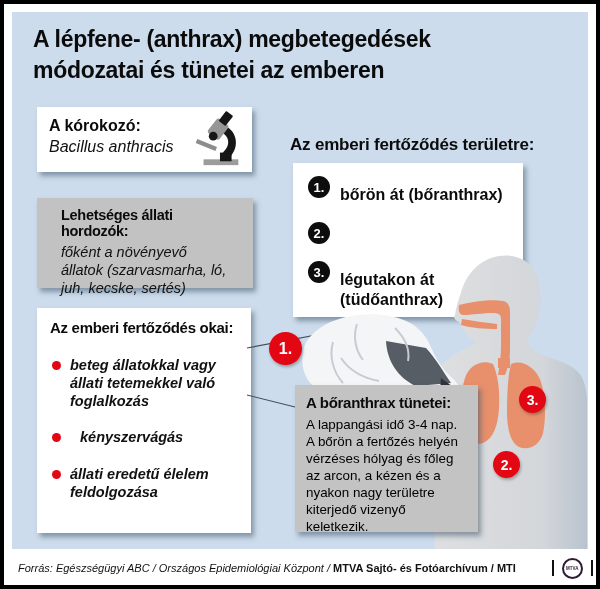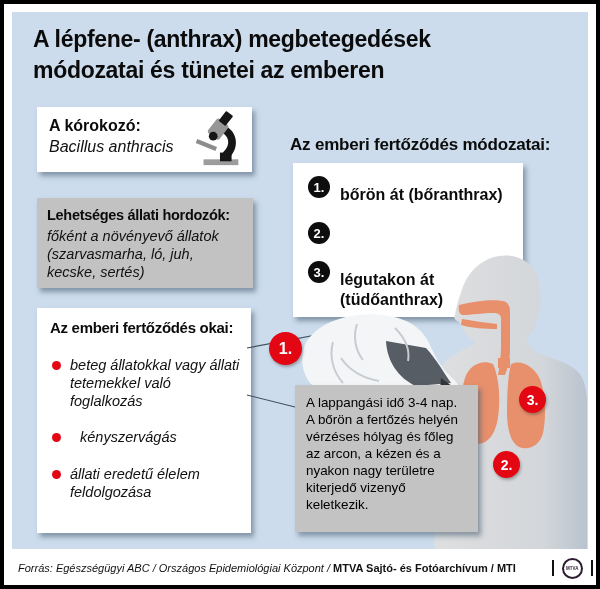--- a/index.html
+++ b/index.html
@@ -15,28 +15,28 @@
 
   .shadow { box-shadow:3px 4px 5px rgba(70,90,110,0.55); }
 
   .box-pathogen { position:absolute; left:33px; top:103px; width:215px; height:65px;
     background:#fff; padding:10px 12px; }
   .box-pathogen .lbl { font-size:16px; font-weight:bold; color:#0b0b0b; margin-bottom:3px; }
   .box-pathogen .nm  { font-size:16px; font-style:italic; color:#111; }
   .microscope { position:absolute; right:4px; top:4px; }
 
   .box-carriers { position:absolute; left:33px; top:194px; width:216px; height:90px;
-    background:#c2c2c2; padding:9px 10px; }
+    background:#c2c2c2; padding:9px 24px; }
   .box-carriers .ttl { font-size:14.5px; font-weight:bold; color:#0b0b0b; letter-spacing:-0.3px; margin-bottom:4px; }
   .box-carriers .txt { font-size:14.5px; font-style:italic; line-height:18px; color:#111; }
 
   .box-causes { position:absolute; left:33px; top:304px; width:214px; height:225px;
     background:#fff; padding:11px 10px 0 13px; }
   .box-causes .ttl { font-size:15px; font-weight:bold; letter-spacing:-0.3px; color:#0b0b0b; margin-bottom:20px; }
-  .cause { display:flex; margin-bottom:13px; }
+  .cause { display:flex; margin-bottom:13px;font-weight:bold; }
   .cause .bullet { width:9px; height:9px; border-radius:50%; background:#e30613; margin:5px 9px 0 2px; flex:none; }
   .cause .ctxt { font-size:14.5px; font-style:italic; line-height:18px; color:#111; width:178px; }
 
   .modes-header { position:absolute; left:286px; top:131px; width:290px;
     font-size:17px; font-weight:bold; letter-spacing:-0.2px; color:#0b0b0b; z-index:2; }
   .box-modes { position:absolute; left:289px; top:159px; width:230px; height:154px;
     background:#fff; padding:13px 0 0 15px; z-index:2; }
   .mode { display:flex; margin-bottom:17px; }
   .mode .numcirc { width:22px; height:22px; border-radius:50%; background:#0d0d0d; color:#fff;
     font-size:13px; font-weight:bold; display:flex; align-items:center; justify-content:center;
@@ -109,21 +109,21 @@
       <div class="cause" style="margin-top:18px;gap:10px;">
         <div class="bullet"></div>
         <div class="ctxt">kényszervágás</div>
       </div>
       <div class="cause" style="margin-top:19px;">
         <div class="bullet"></div>
         <div class="ctxt">állati eredetű élelem feldolgozása</div>
       </div>
     </div>
 
-    <div class="modes-header">Az emberi fertőződés módozatai:</div>
+    <div class="modes-header">Az emberi fertőződés területre:</div>
     <div class="box-modes shadow">
       <div class="mode">
         <div class="numcirc">1.</div>
         <div class="mlbl">bőrön át (bőranthrax)</div>
       </div>
       <div class="mode">
         <div class="numcirc">2.</div>
       </div>
       <div class="mode">
         <div class="numcirc">3.</div>
@@ -165,20 +165,21 @@
       <path fill="#2f343a" d="M196,78 L215,92 L195,90 Z"></path>
       <g stroke="#c7ccd2" stroke-width="2" fill="none">
         <path d="M96,58 C104,70 118,78 134,81"></path>
         <path d="M88,42 C84,56 88,72 98,83"></path>
         <path d="M150,28 C160,38 165,50 163,61"></path>
         <path d="M112,24 C108,36 110,50 118,60"></path>
       </g>
     </svg>
 
     <div class="box-symptoms shadow">
+      <div class="ttl">A bőranthrax tünetei:</div>
       <div class="txt">A lappangási idő 3-4 nap. A bőrön a fertőzés helyén vérzéses hólyag és főleg az arcon, a kézen és a nyakon nagy területre kiterjedő vizenyő keletkezik.</div>
     </div>
 
     <div class="marker marker-1">1.</div>
     <div class="marker marker-2">2.</div>
     <div class="marker marker-3">3.</div>
 
     <div class="footer">
       <div class="src">
         <span class="it">Forrás: Egészségügyi ABC / Országos Epidemiológiai Központ / </span><span class="bd">MTVA Sajtó- és Fotóarchívum / MTI</span>

